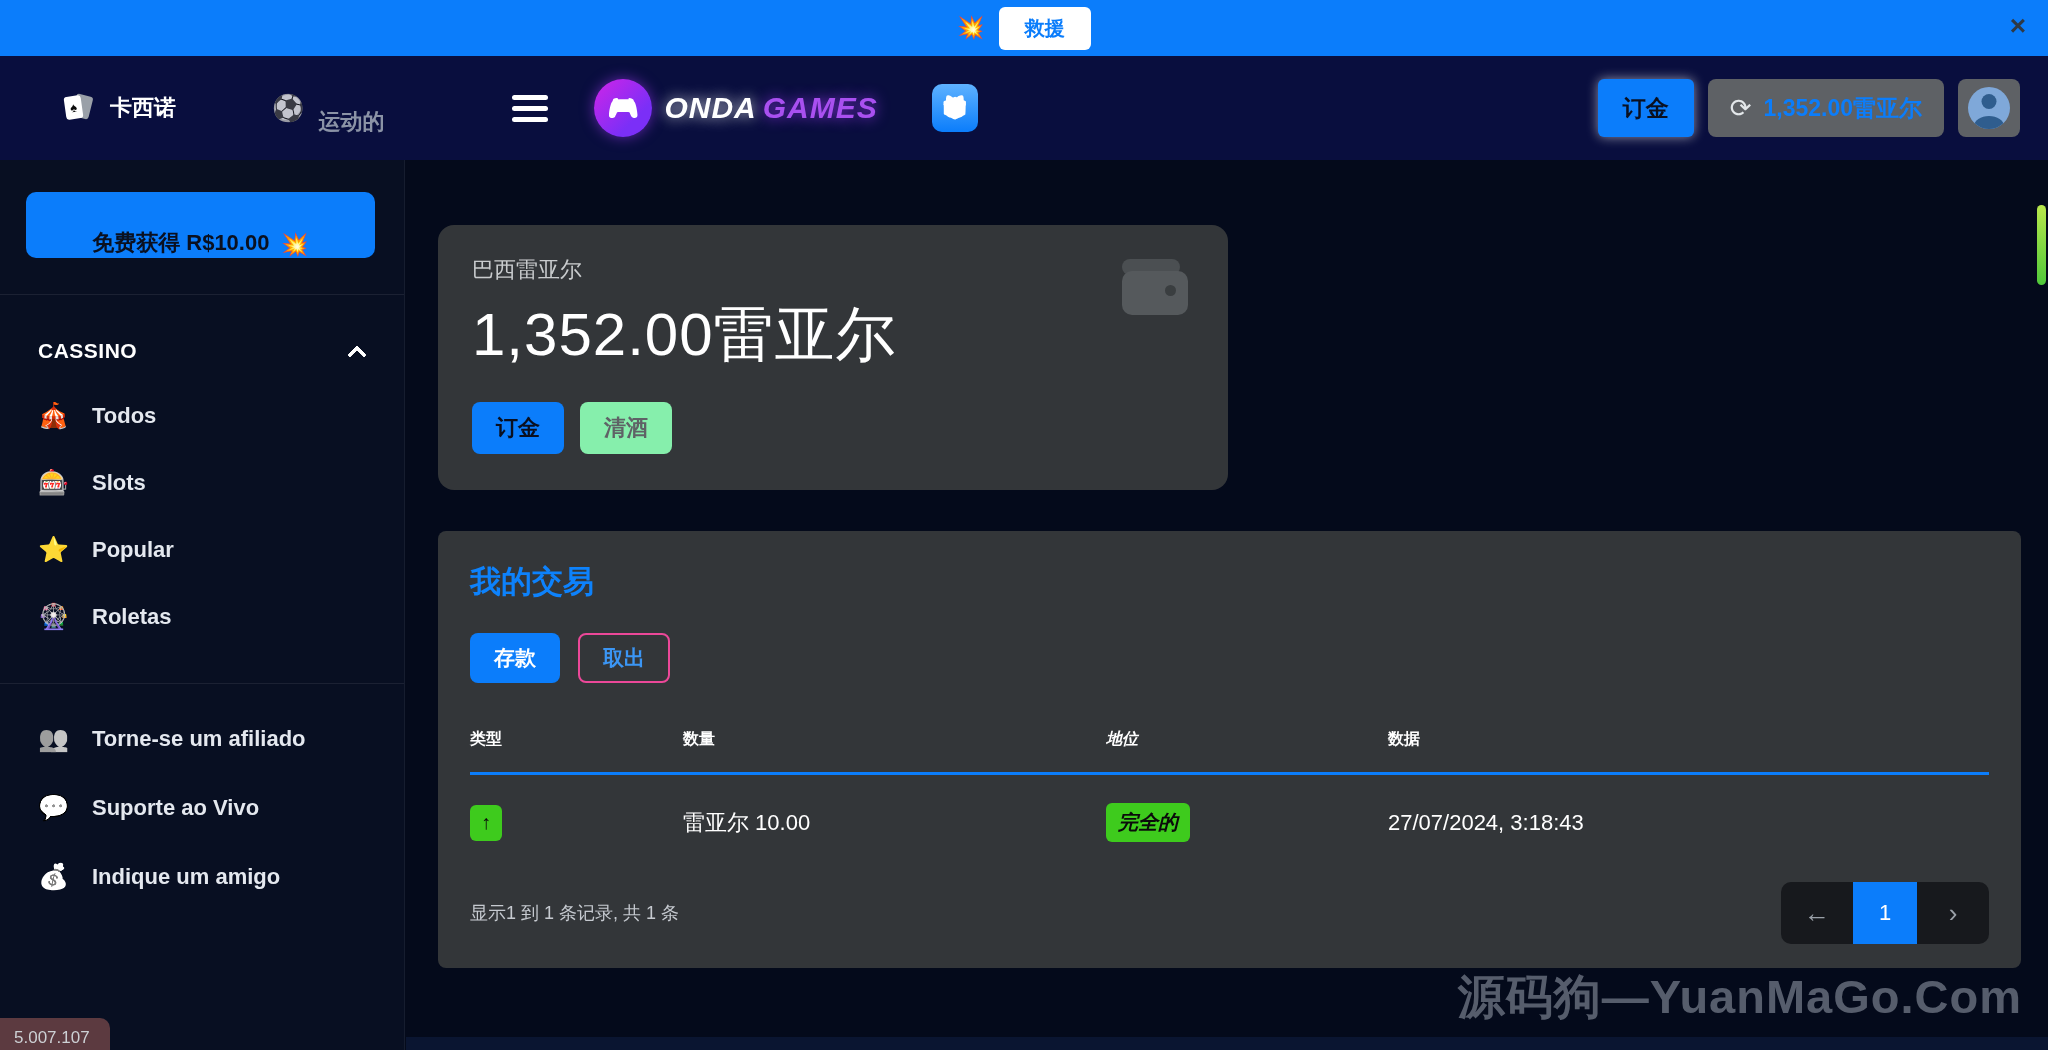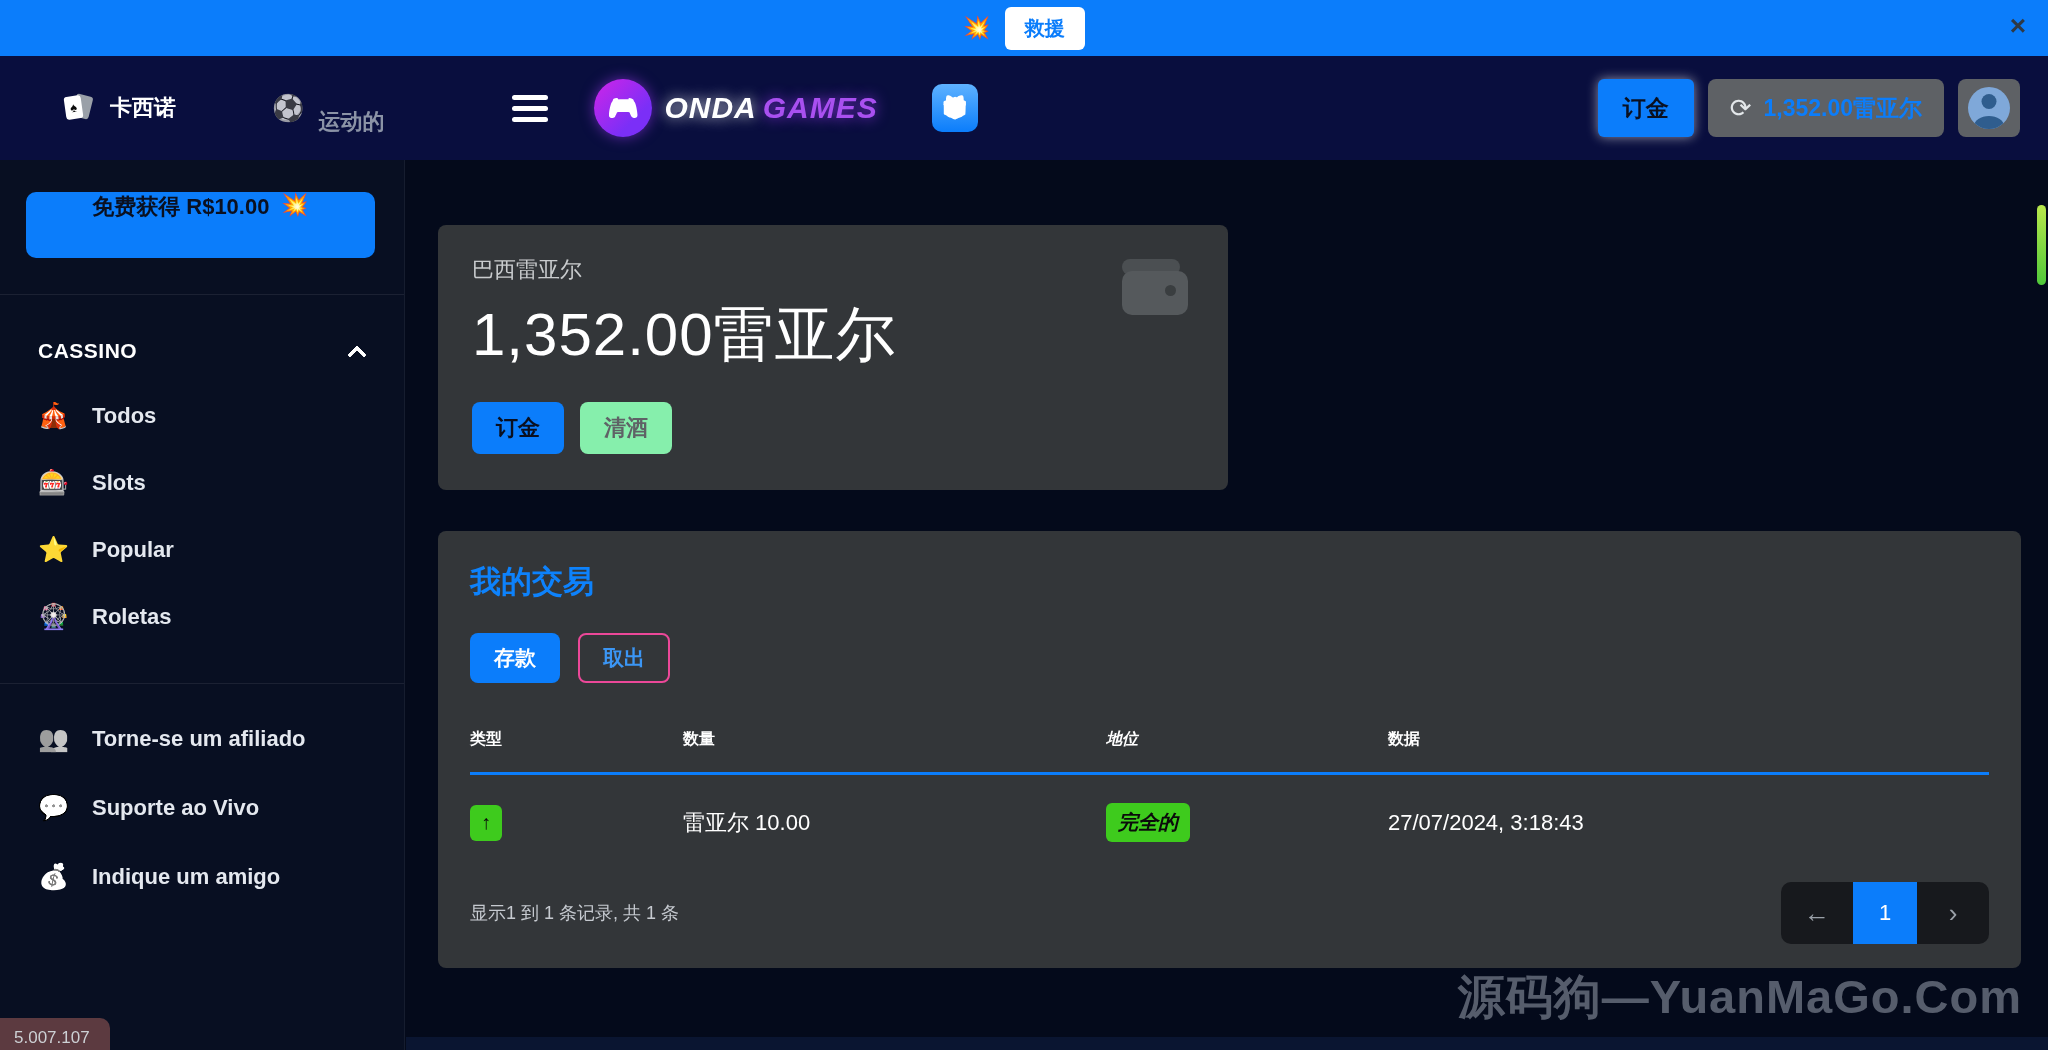--- a/index.html
+++ b/index.html
@@ -4,21 +4,21 @@
 <style>
   * { margin:0; padding:0; box-sizing:border-box; }
   html,body { width:2048px; height:1050px; overflow:hidden; background:#040A1B;
     font-family:"Liberation Sans","DejaVu Sans",sans-serif; }
 
   
   .notice-bar { position:absolute; left:0; top:0; width:2048px; height:56px;
     background:#0b7dfb; display:flex; align-items:center; justify-content:center; gap:14px; }
   .notice-emoji { font-size:22px; }
   .rescue-btn { background:#ffffff; color:#0b7dfb; font-weight:700; font-size:20px;
-    border:none; border-radius:6px; padding:8px 20px; cursor:pointer; }
+    border:none; border-radius:6px; padding:8px 26px; cursor:pointer; }
   .notice-close { position:absolute; right:22px; top:12px; color:#2e3946; font-size:28px;
     font-weight:700; line-height:1; cursor:pointer; }
 
   
   .app-header { position:absolute; left:0; top:56px; width:2048px; height:104px;
     background:#090E3E; display:flex; align-items:center; }
   .nav-item { display:flex; align-items:center; gap:14px; cursor:pointer; }
   .nav-item .lbl { font-size:22px; font-weight:700; color:#ffffff; }
   .nav-item.inactive .lbl { color:#8B93A6;margin-top:27px; }
   .nav-casino { margin-left:62px; }
@@ -57,21 +57,21 @@
   .avatar-circle { width:42px; height:42px; border-radius:50%; background:#7FA8D9;
     position:relative; overflow:hidden; }
   .avatar-circle::before { content:""; position:absolute; left:50%; top:7px; width:15px;
     height:15px; border-radius:50%; background:#2f5d8e; transform:translateX(-50%); }
   .avatar-circle::after { content:""; position:absolute; left:50%; bottom:-7px; width:30px;
     height:20px; border-radius:50%; background:#2f5d8e; transform:translateX(-50%); }
 
   
   .sidebar { position:absolute; left:0; top:160px; width:405px; height:890px;
     background:#080F22; border-right:1px solid rgba(255,255,255,.06); }
-  .bonus-btn { display:flex; align-items:flex-start; justify-content:center; gap:12px;
+  .bonus-btn { display:flex; align-items:flex-end; justify-content:center; gap:12px;
     margin:32px 30px 0 26px; height:66px; background:#0b7dfb; border:none; border-radius:10px;
     color:#0A1020; font-weight:900; font-size:22px; width:349px; cursor:pointer; }
   .side-divider { height:1px; background:rgba(255,255,255,.08); margin-top:36px; }
   .cassino-row { display:flex; align-items:center; justify-content:space-between;
     margin:44px 40px 0 38px; cursor:pointer; }
   .cassino-title { color:#ffffff; font-weight:900; font-size:21px; letter-spacing:.5px; }
   .chev-up { width:14px; height:14px; border-top:4px solid #fff; border-right:4px solid #fff;
     transform:rotate(-45deg); border-radius:2px; margin-top:8px; }
   .menu-item { display:flex; align-items:center; gap:24px; margin-top:38px; padding-left:38px;
     cursor:pointer; }
@@ -79,21 +79,21 @@
   .menu-item .lbl { color:#E4E8EF; font-weight:700; font-size:22px; }
   .side-foot .menu-item { margin-top:40px; }
   .side-foot .ic { filter:grayscale(1) brightness(1.5); }
   .corner-badge { position:absolute; left:0; bottom:-14px; background:#5C3A40; color:#cdd0d4;
     font-size:17px; padding:10px 20px 16px 14px; border-radius:0 10px 0 0; }
 
   
   .main { position:absolute; left:406px; top:160px; right:0; bottom:0; background:#040A1B; }
 
   .wallet-card { position:absolute; left:32px; top:65px; width:790px; height:265px;
-    background:#333639; border-radius:8px; padding:30px 34px; }
+    background:#333639; border-radius:16px; padding:30px 34px; }
   .wallet-label { color:#c9ccce; font-size:22px; }
   .wallet-balance { color:#ffffff; font-size:60px; font-weight:500; margin-top:10px;
     letter-spacing:1px; }
   .wallet-btns { display:flex; gap:16px; margin-top:26px; }
   .w-deposit { width:92px; height:52px; background:#0b7dfb; border:none; border-radius:8px;
     color:#0a1020; font-weight:700; font-size:22px; cursor:pointer; }
   .w-withdraw { width:92px; height:52px; background:#86efac; border:none; border-radius:8px;
     color:#5f6266; font-weight:700; font-size:22px; cursor:pointer; }
   .wallet-icon { position:absolute; right:40px; top:34px; width:66px; height:56px; }
   .wallet-icon .flap { position:absolute; left:0; top:0; width:58px; height:16px;

